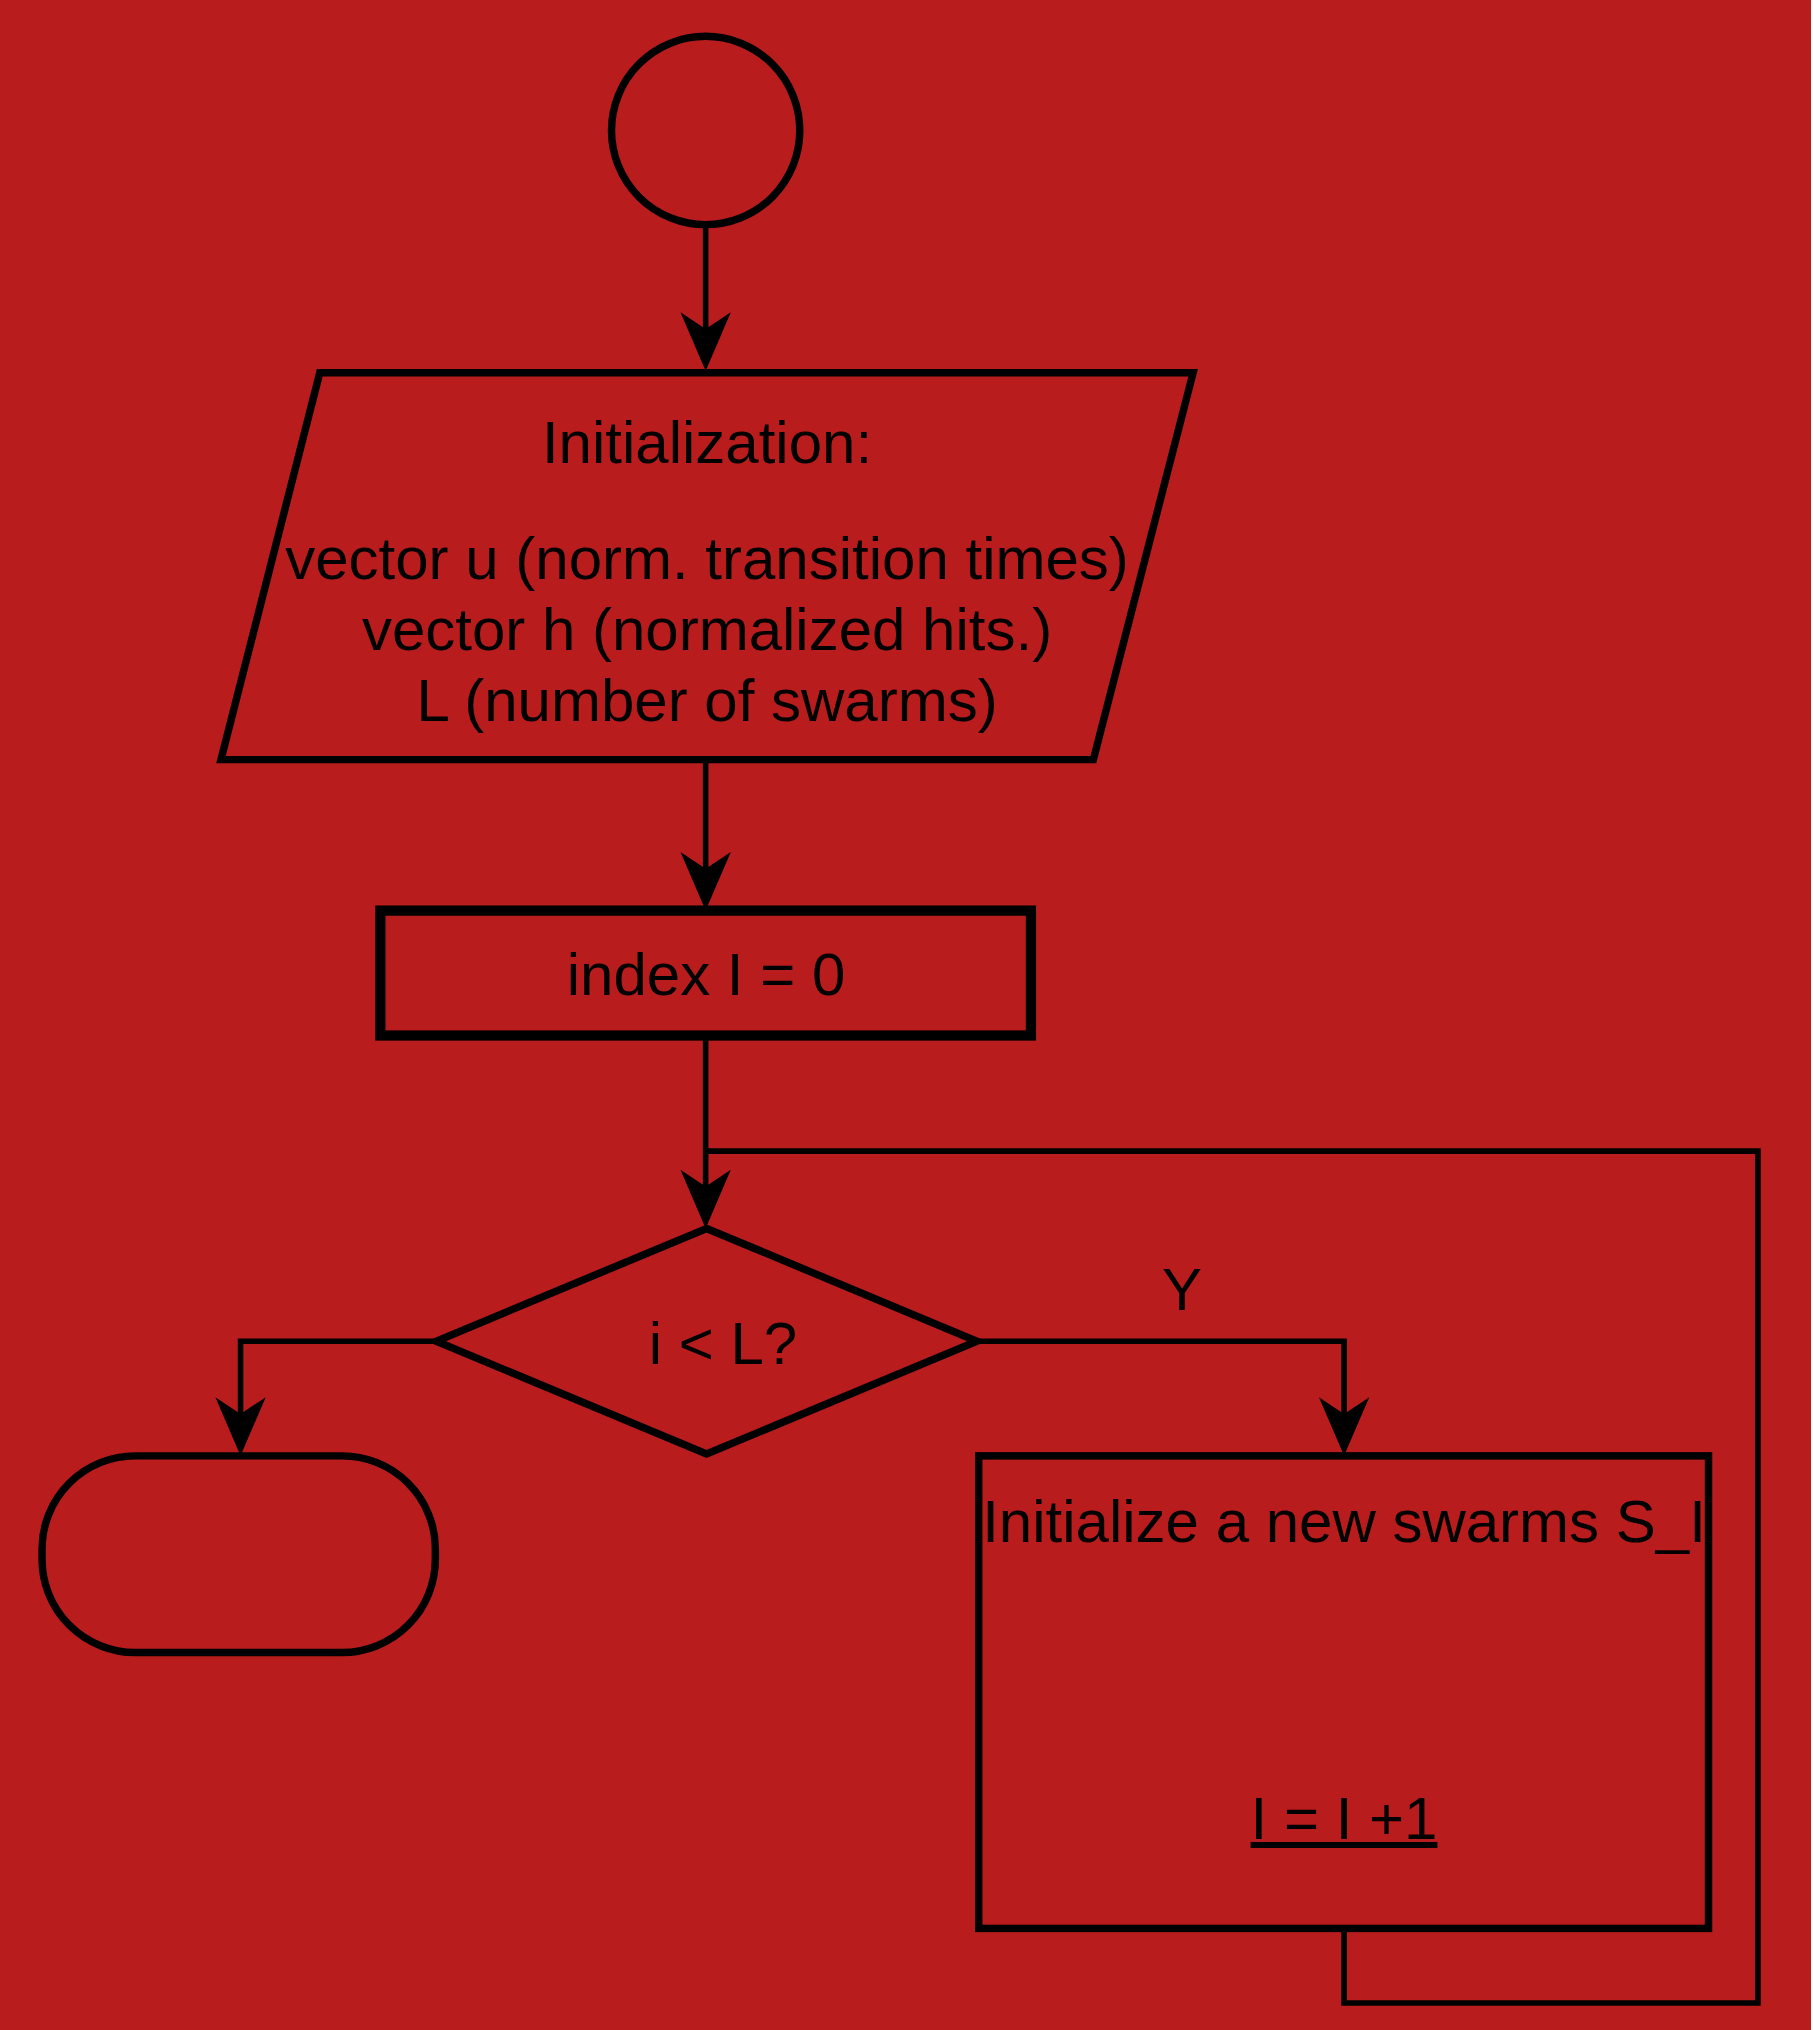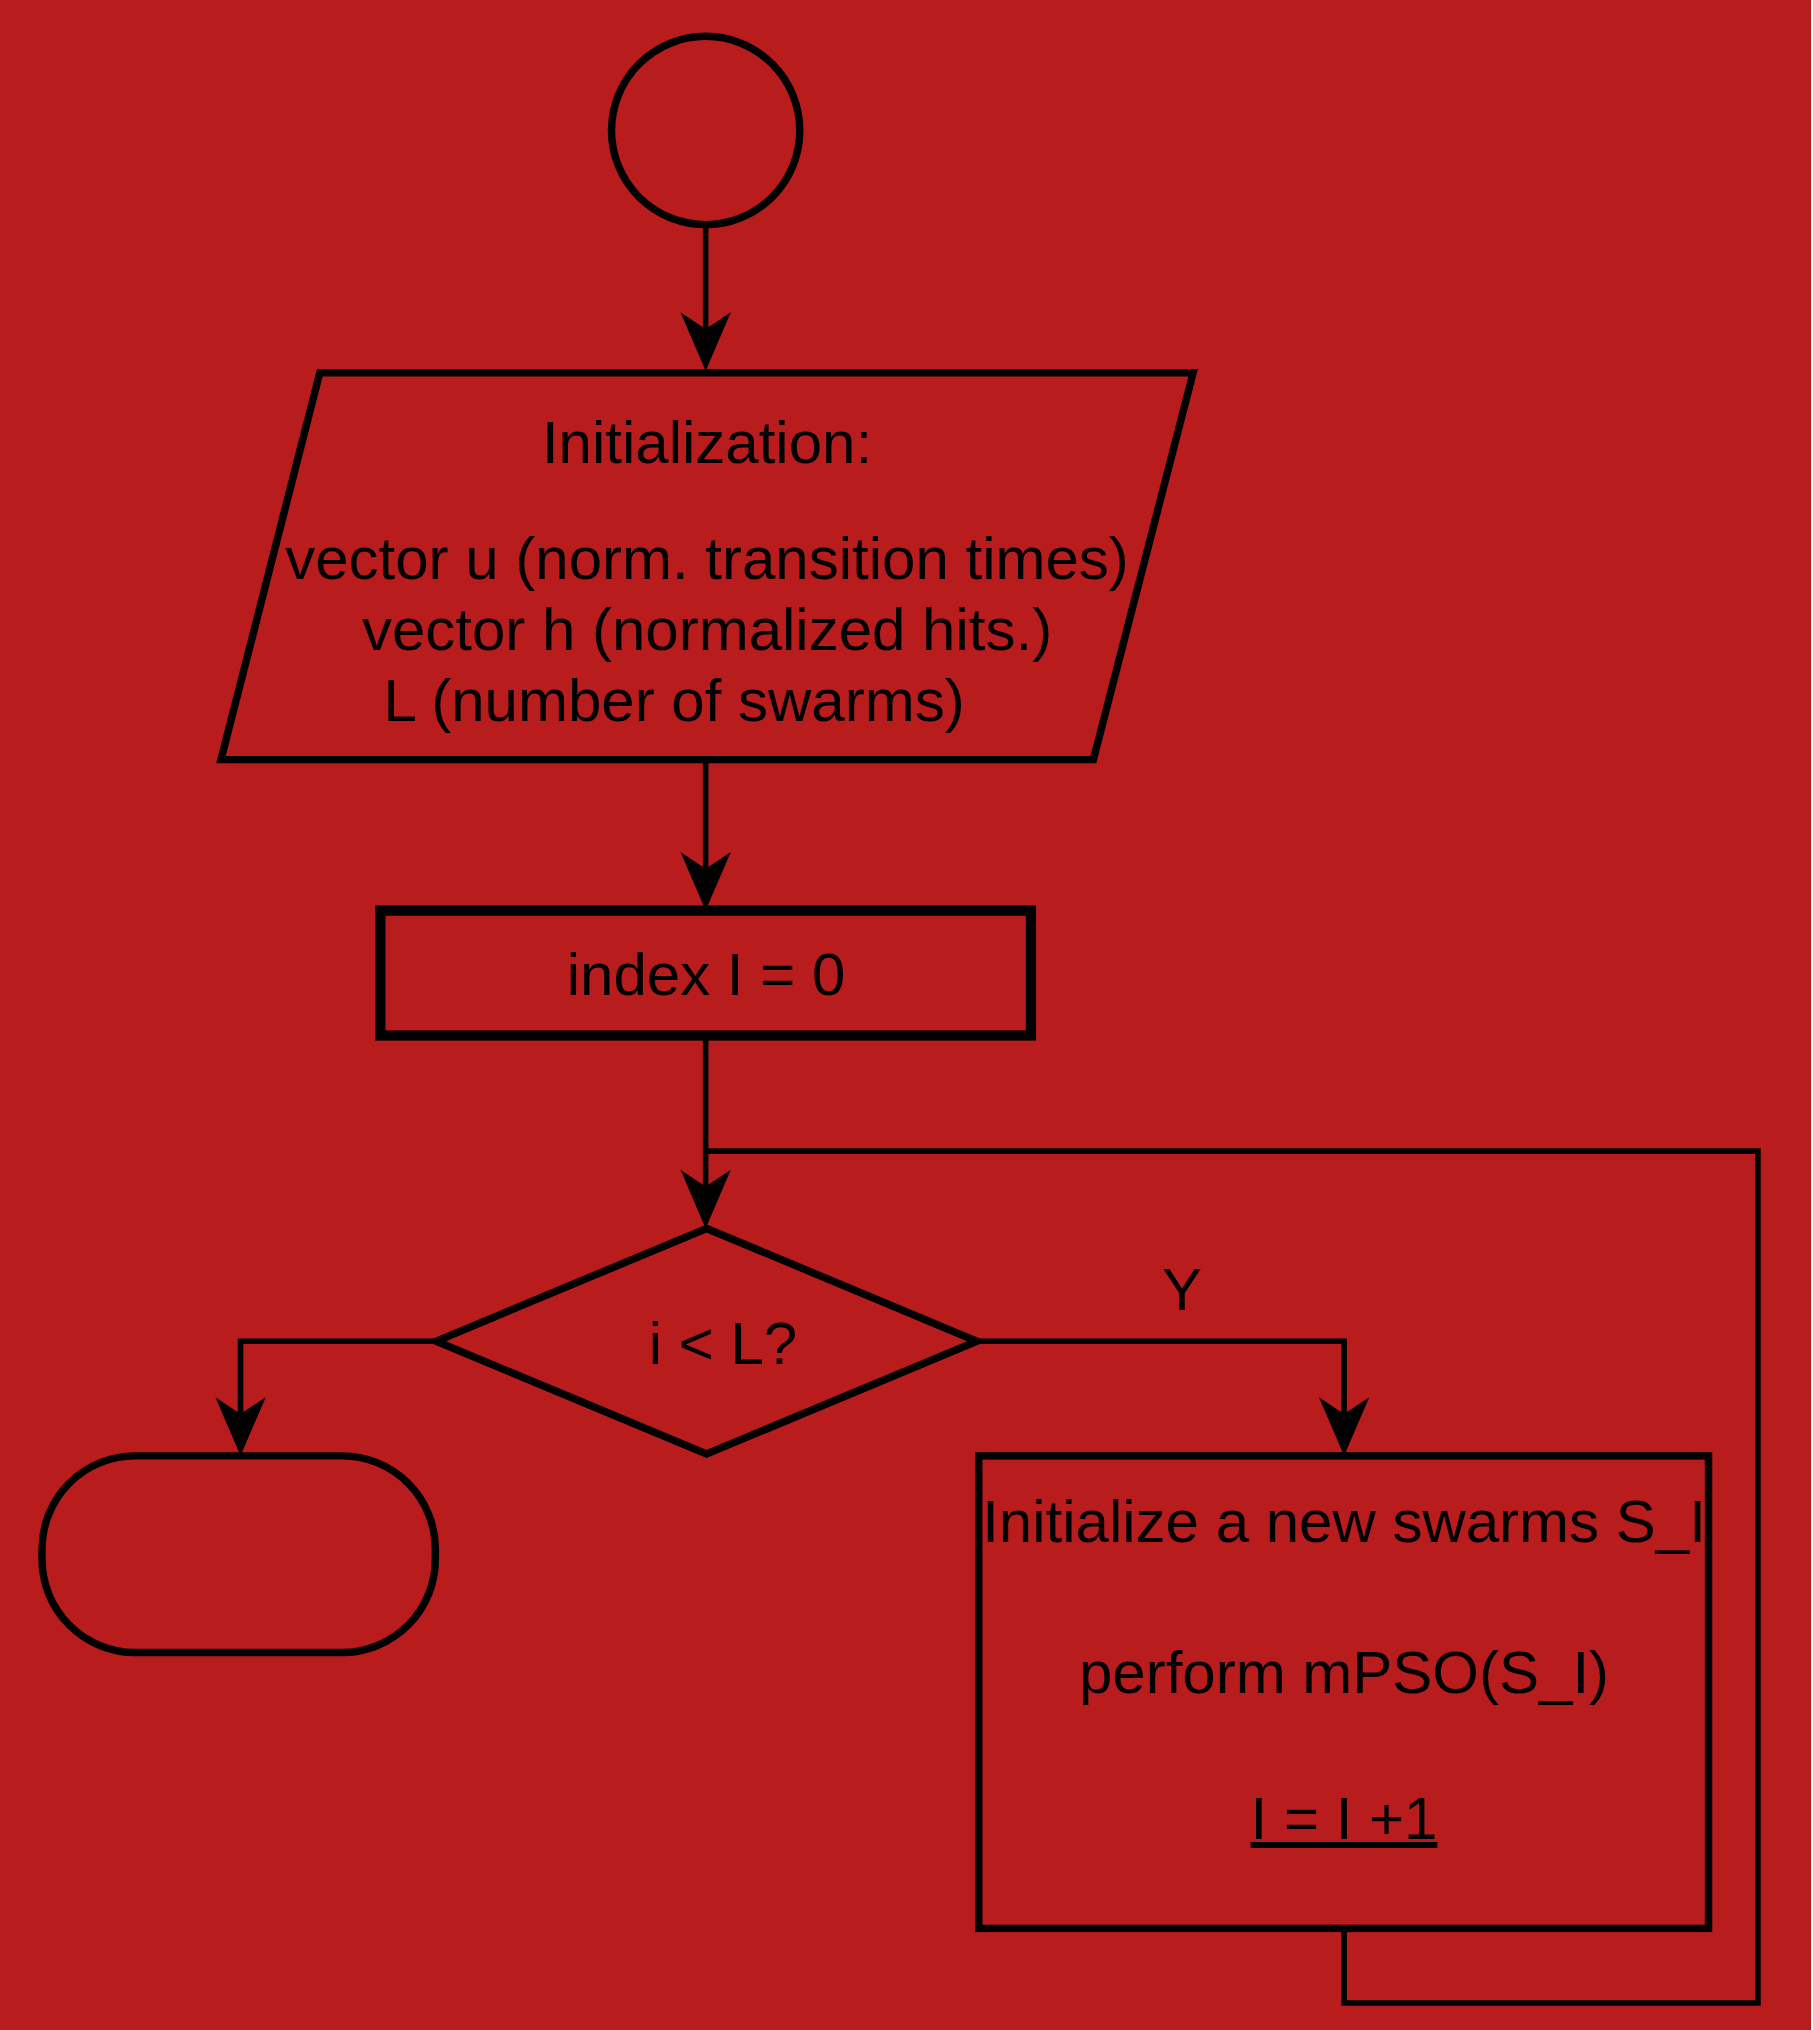--- a/index.html
+++ b/index.html
@@ -67,29 +67,28 @@
 
     <polyline points="1048,1439 1442,1439 1442,1520" fill="none" stroke="#000" stroke-width="6"></polyline>
     <polygon points="1442,1562 1415,1499 1442,1517 1469,1499" fill="#000"></polygon>
 
     <rect x="1050" y="1562" width="783" height="507" fill="none" stroke="#000" stroke-width="8"></rect>
   </svg>
 
   <div class="lbl" style="left:707px; top:443px;">Initialization:</div>
   <div class="lbl" style="left:707px; top:559px;">vector u (norm. transition times)</div>
   <div class="lbl" style="left:707px; top:630px;">vector h (normalized hits.)</div>
-  <div class="lbl" style="left:674px; top:701px;">L (number of swarms)</div>
+  <div class="lbl" style="left:707px; top:701px;">L (number of swarms)</div>
 
   <div class="lbl" style="left:706px; top:975px;">index I = 0</div>
 
   <div class="lbl" style="left:707px; top:1344px;margin-left:16px;">i &lt; L?</div>
 
   <div class="lbl" style="left:1182px; top:1290px;">Y</div>
 
   <div class="lbl" style="left:1344px; top:1522px;">Initialize a new swarms S_I</div>
-  <div class="lbl" style="left:1344px; top:1673px;">perform mPSO(S_I)</div>
   <div class="lbl" style="left:1344px; top:1819px;text-decoration:underline;">I = I +1</div>
 
   <div class="lbl" style="left:706px; top:131px;"></div>
   <div class="lbl" style="left:239px; top:1554px;"></div>
 
 </div>
 
 
 </body></html>

